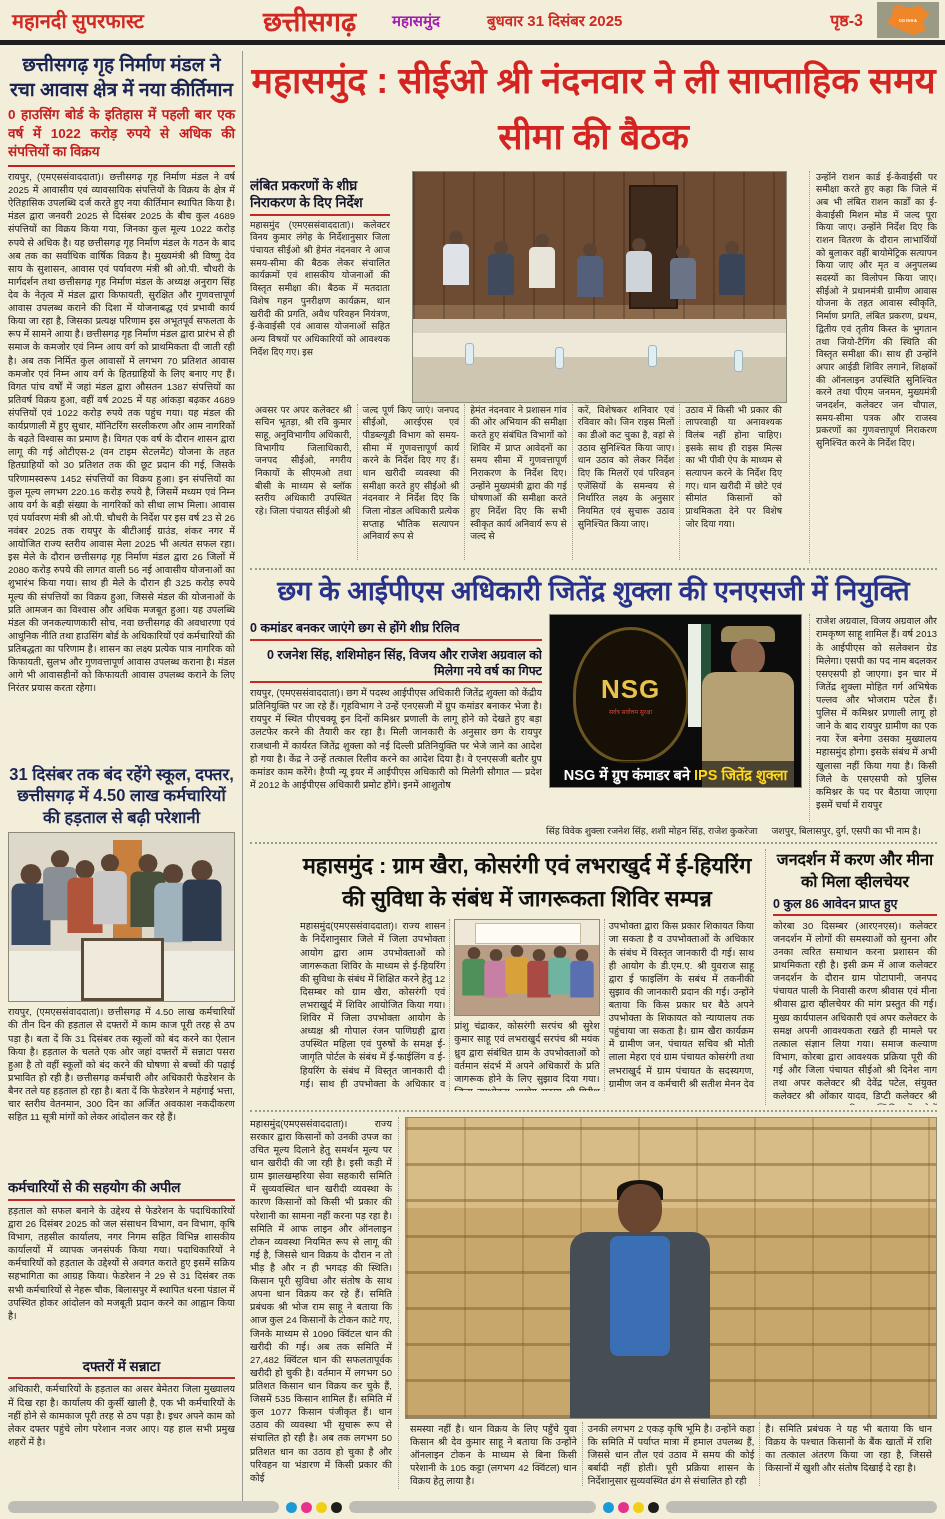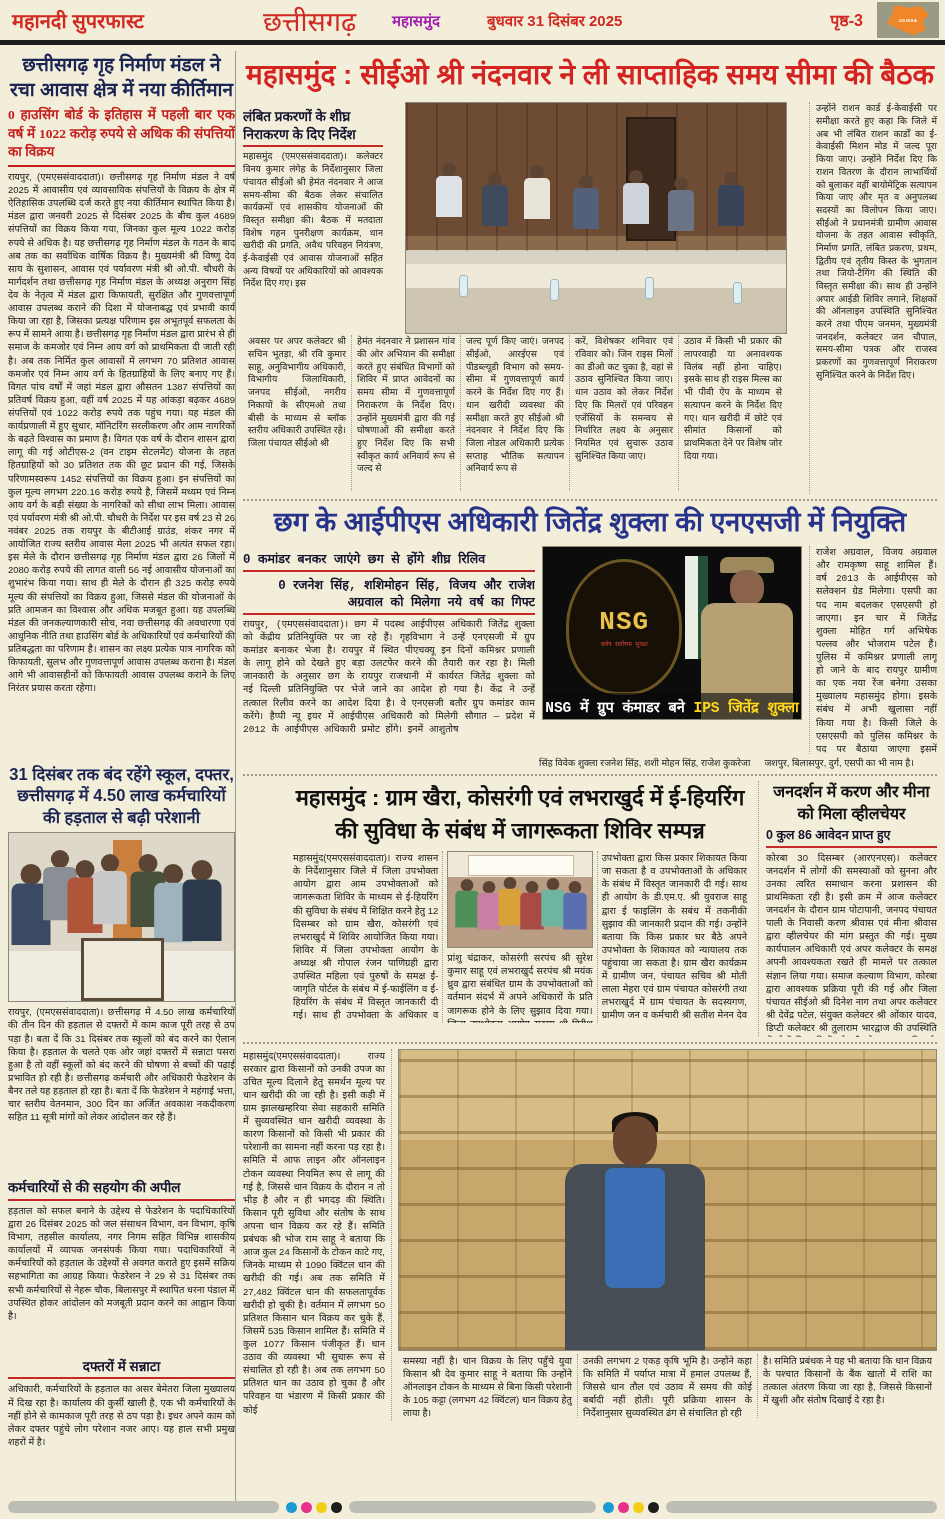--- a/index.html
+++ b/index.html
@@ -1,45 +1,45 @@
 <!DOCTYPE html>
 <html><head>
 <meta charset="utf-8">
 <style>
   html,body{margin:0;padding:0;background:#8a8a82;}
   .page{width:945px;height:1519px;margin:0 auto;background:#f3eeda;overflow:hidden;position:relative;
         font-family:"Liberation Sans",sans-serif;color:#1c1c1c;}
   
   .masthead{display:flex;align-items:center;height:40px;padding:0 6px 0 12px;}
   .mh-brand{color:#d02a23;font-weight:bold;font-size:20px;flex:0 0 215px;}
-  .mh-edition{color:#d02a23;font-weight:normal;font-size:27px;flex:0 0 165px;text-align:center;}
+  .mh-edition{color:#d02a23;font-weight:bold;font-size:27px;flex:0 0 165px;text-align:center;}
   .mh-city{color:#a21caf;font-weight:bold;font-size:15px;flex:0 0 95px;text-align:left;}
   .mh-date{color:#d02a23;font-weight:bold;font-size:15px;flex:0 0 200px;}
   .mh-page{color:#d02a23;font-weight:bold;font-size:16px;margin-left:auto;margin-right:14px;}
   .mh-map{width:62px;height:36px;background:#9b9b85;display:flex;align-items:center;justify-content:center;position:relative;}
   .mapshape{display:block;width:42px;height:30px;background:#ef8629;
     clip-path:polygon(18% 0,55% 10%,78% 2%,100% 32%,86% 55%,92% 84%,62% 100%,30% 82%,0 62%,12% 30%);}
   .map-label{position:absolute;font-size:4px;color:#fff;font-weight:bold;letter-spacing:.5px;}
   .black-rule{height:5px;background:#1e1e1e;}
   
   .content{display:flex;padding:6px 8px 0 8px;}
-  .leftcol{flex:0 0 227px;border-right:1px solid #999;height:1450px;overflow:hidden;}
+  .leftcol{flex:0 0 227px;border-right:1px solid #999;padding-right:7px;height:1450px;overflow:hidden;}
   .maincol{flex:1;padding-left:7px;min-width:0;}
   .dotsep{border:none;border-top:2px dotted #9a9a8c;margin:5px 0;}
   
   .bt{font-size:9.5px;line-height:1.38;text-align:justify;margin:0;}
   .sm{font-size:9.2px;}
   .hl-navy{color:#1b2553;font-size:19px;line-height:1.3;font-weight:bold;text-align:center;margin:2px 0 4px;}
   .hl-navy.small{font-size:16.5px;}
   .subhead-red{color:#c41f1d;font-weight:bold;font-size:13.5px;line-height:1.35;margin:0 0 3px;
-               border-bottom:2px solid #c41f1d;padding-bottom:4px;text-align:justify;font-family:Liberation Serif, serif;}
+               border-bottom:2px solid #c41f1d;padding-bottom:4px;text-align:justify;}
   .subhl{font-size:13.5px;font-weight:bold;color:#14142e;margin:6px 0 3px;border-bottom:2px solid #c62828;
          padding-bottom:2px;display:block;line-height:1.3;}
   .subhl.center{text-align:center;}
-  .hl-red-big{color:#d42422;font-size:28px;line-height:1.55;font-weight:bold;text-align:center;margin:2px 0 6px;}
+  .hl-red-big{color:#d42422;font-size:36px;line-height:1.55;font-weight:bold;text-align:center;margin:2px 0 6px;}
   .hl-red-mid{color:#d42422;font-size:29px;line-height:1.3;font-weight:bold;text-align:center;margin:4px 0 8px;}
   .hl-blue{color:#27338b;font-size:27px;line-height:1.25;font-weight:bold;text-align:center;margin:2px 0 6px;}
   .hl-black{color:#111;font-size:22px;line-height:1.5;font-weight:bold;text-align:center;margin:0 0 4px;}
   .hl-black-sm{color:#111;font-size:16px;line-height:1.35;font-weight:bold;text-align:center;margin:0 0 3px;}
   
   .photo{position:relative;border:1px solid #8a8a7a;margin:3px 0;overflow:hidden;padding:0;background:#ccc;}
   .person{position:absolute;width:26px;height:54px;}
   .person::before{content:"";position:absolute;left:50%;transform:translateX(-50%);top:0;width:14px;height:14px;border-radius:50%;background:#5b4434;}
   .person::after{content:"";position:absolute;left:0;top:13px;width:100%;height:41px;border-radius:5px 5px 0 0;background:var(--c,#4a5568);}
   
@@ -91,21 +91,21 @@
   .farmer .scarf{position:absolute;left:50%;transform:translateX(-50%);top:52px;width:60px;height:120px;background:#3a6fb5;border-radius:8px;}
   
   .meet-grid{display:grid;grid-template-columns:140px 1fr 128px;grid-template-rows:232px auto;column-gap:22px;}
   .meet-left{grid-column:1;grid-row:1;height:232px;overflow:hidden;}
   .meet-photo-cell{grid-column:2;grid-row:1;}
   .meet-right{grid-column:3;grid-row:1/3;height:392px;overflow:hidden;border-left:1px dotted #9a9a8c;padding-left:6px;}
   .meet-cols{grid-column:1/3;grid-row:2;display:flex;height:156px;overflow:hidden;margin-top:1px;}
   .meet-cols p{flex:1;padding:0 5px;}
   .meet-cols p + p{border-left:1px dotted #9a9a8c;}
   
-  .nsg-grid{display:grid;grid-template-columns:292px 1fr 128px;column-gap:7px;font-family:Liberation Mono, monospace;}
+  .nsg-grid{display:grid;grid-template-columns:292px 1fr 128px;column-gap:7px;}
   .nsg-left{height:208px;overflow:hidden;}
   .nsg-right{height:208px;overflow:hidden;border-left:1px dotted #9a9a8c;padding-left:6px;}
   .nsg-underline{display:flex;gap:14px;font-size:9.3px;margin-top:2px;}
   
   .row-ef{display:flex;}
   .ef-left{flex:0 0 462px;border-right:1px dotted #9a9a8c;padding-right:7px;margin-left:46px;}
   .ef-right{flex:1;padding-left:7px;}
   .eh-cols{display:flex;height:172px;overflow:hidden;}
   .eh-cols > div{flex:1;padding:0 4px;}
   .eh-cols > div + div{border-left:1px dotted #9a9a8c;}
@@ -199,22 +199,22 @@
               <i class="table"></i>
               <i class="bottle" style="left:14%;bottom:16%;"></i>
               <i class="bottle" style="left:38%;bottom:14%;"></i>
               <i class="bottle" style="left:63%;bottom:15%;"></i>
               <i class="bottle" style="left:86%;bottom:13%;"></i>
             </figure>
           </div>
           <div class="meet-right bt sm">उन्होंने राशन कार्ड ई-केवाईसी पर समीक्षा करते हुए कहा कि जिले में अब भी लंबित राशन कार्डों का ई-केवाईसी मिशन मोड में जल्द पूरा किया जाए। उन्होंने निर्देश दिए कि राशन वितरण के दौरान लाभार्थियों को बुलाकर वहीं बायोमेट्रिक सत्यापन किया जाए और मृत व अनुपलब्ध सदस्यों का विलोपन किया जाए। सीईओ ने प्रधानमंत्री ग्रामीण आवास योजना के तहत आवास स्वीकृति, निर्माण प्रगति, लंबित प्रकरण, प्रथम, द्वितीय एवं तृतीय किस्त के भुगतान तथा जियो-टैगिंग की स्थिति की विस्तृत समीक्षा की। साथ ही उन्होंने अपार आईडी शिविर लगाने, शिक्षकों की ऑनलाइन उपस्थिति सुनिश्चित करने तथा पीएम जनमन, मुख्यमंत्री जनदर्शन, कलेक्टर जन चौपाल, समय-सीमा पत्रक और राजस्व प्रकरणों का गुणवत्तापूर्ण निराकरण सुनिश्चित करने के निर्देश दिए।</div>
           <div class="meet-cols">
             <p class="bt sm">अवसर पर अपर कलेक्टर श्री सचिन भूतड़ा, श्री रवि कुमार साहू, अनुविभागीय अधिकारी, विभागीय जिलाधिकारी, जनपद सीईओ, नगरीय निकायों के सीएमओ तथा बीसी के माध्यम से ब्लॉक स्तरीय अधिकारी उपस्थित रहे। जिला पंचायत सीईओ श्री</p>
+            <p class="bt sm">जल्द पूर्ण किए जाएं। जनपद सीईओ, आरईएस एवं पीडब्ल्यूडी विभाग को समय-सीमा में गुणवत्तापूर्ण कार्य करने के निर्देश दिए गए हैं। धान खरीदी व्यवस्था की समीक्षा करते हुए सीईओ श्री नंदनवार ने निर्देश दिए कि जिला नोडल अधिकारी प्रत्येक सप्ताह भौतिक सत्यापन अनिवार्य रूप से</p>
             <p class="bt sm">हेमंत नंदनवार ने प्रशासन गांव की ओर अभियान की समीक्षा करते हुए संबंधित विभागों को शिविर में प्राप्त आवेदनों का समय सीमा में गुणवत्तापूर्ण निराकरण के निर्देश दिए। उन्होंने मुख्यमंत्री द्वारा की गई घोषणाओं की समीक्षा करते हुए निर्देश दिए कि सभी स्वीकृत कार्य अनिवार्य रूप से जल्द से</p>
-            <p class="bt sm">जल्द पूर्ण किए जाएं। जनपद सीईओ, आरईएस एवं पीडब्ल्यूडी विभाग को समय-सीमा में गुणवत्तापूर्ण कार्य करने के निर्देश दिए गए हैं। धान खरीदी व्यवस्था की समीक्षा करते हुए सीईओ श्री नंदनवार ने निर्देश दिए कि जिला नोडल अधिकारी प्रत्येक सप्ताह भौतिक सत्यापन अनिवार्य रूप से</p>
             <p class="bt sm">करें, विशेषकर शनिवार एवं रविवार को। जिन राइस मिलों का डीओ कट चुका है, वहां से उठाव सुनिश्चित किया जाए। धान उठाव को लेकर निर्देश दिए कि मिलरों एवं परिवहन एजेंसियों के समन्वय से निर्धारित लक्ष्य के अनुसार नियमित एवं सुचारू उठाव सुनिश्चित किया जाए।</p>
             <p class="bt sm">उठाव में किसी भी प्रकार की लापरवाही या अनावश्यक विलंब नहीं होना चाहिए। इसके साथ ही राइस मिल्स का भी पीवी ऐप के माध्यम से सत्यापन करने के निर्देश दिए गए। धान खरीदी में छोटे एवं सीमांत किसानों को प्राथमिकता देने पर विशेष जोर दिया गया।</p>
           </div>
         </div>
       </section>
 
       <hr class="dotsep">
 
       <section>
         <h1 class="hl-blue">छग के आईपीएस अधिकारी जितेंद्र शुक्ला की एनएसजी में नियुक्ति</h1>

